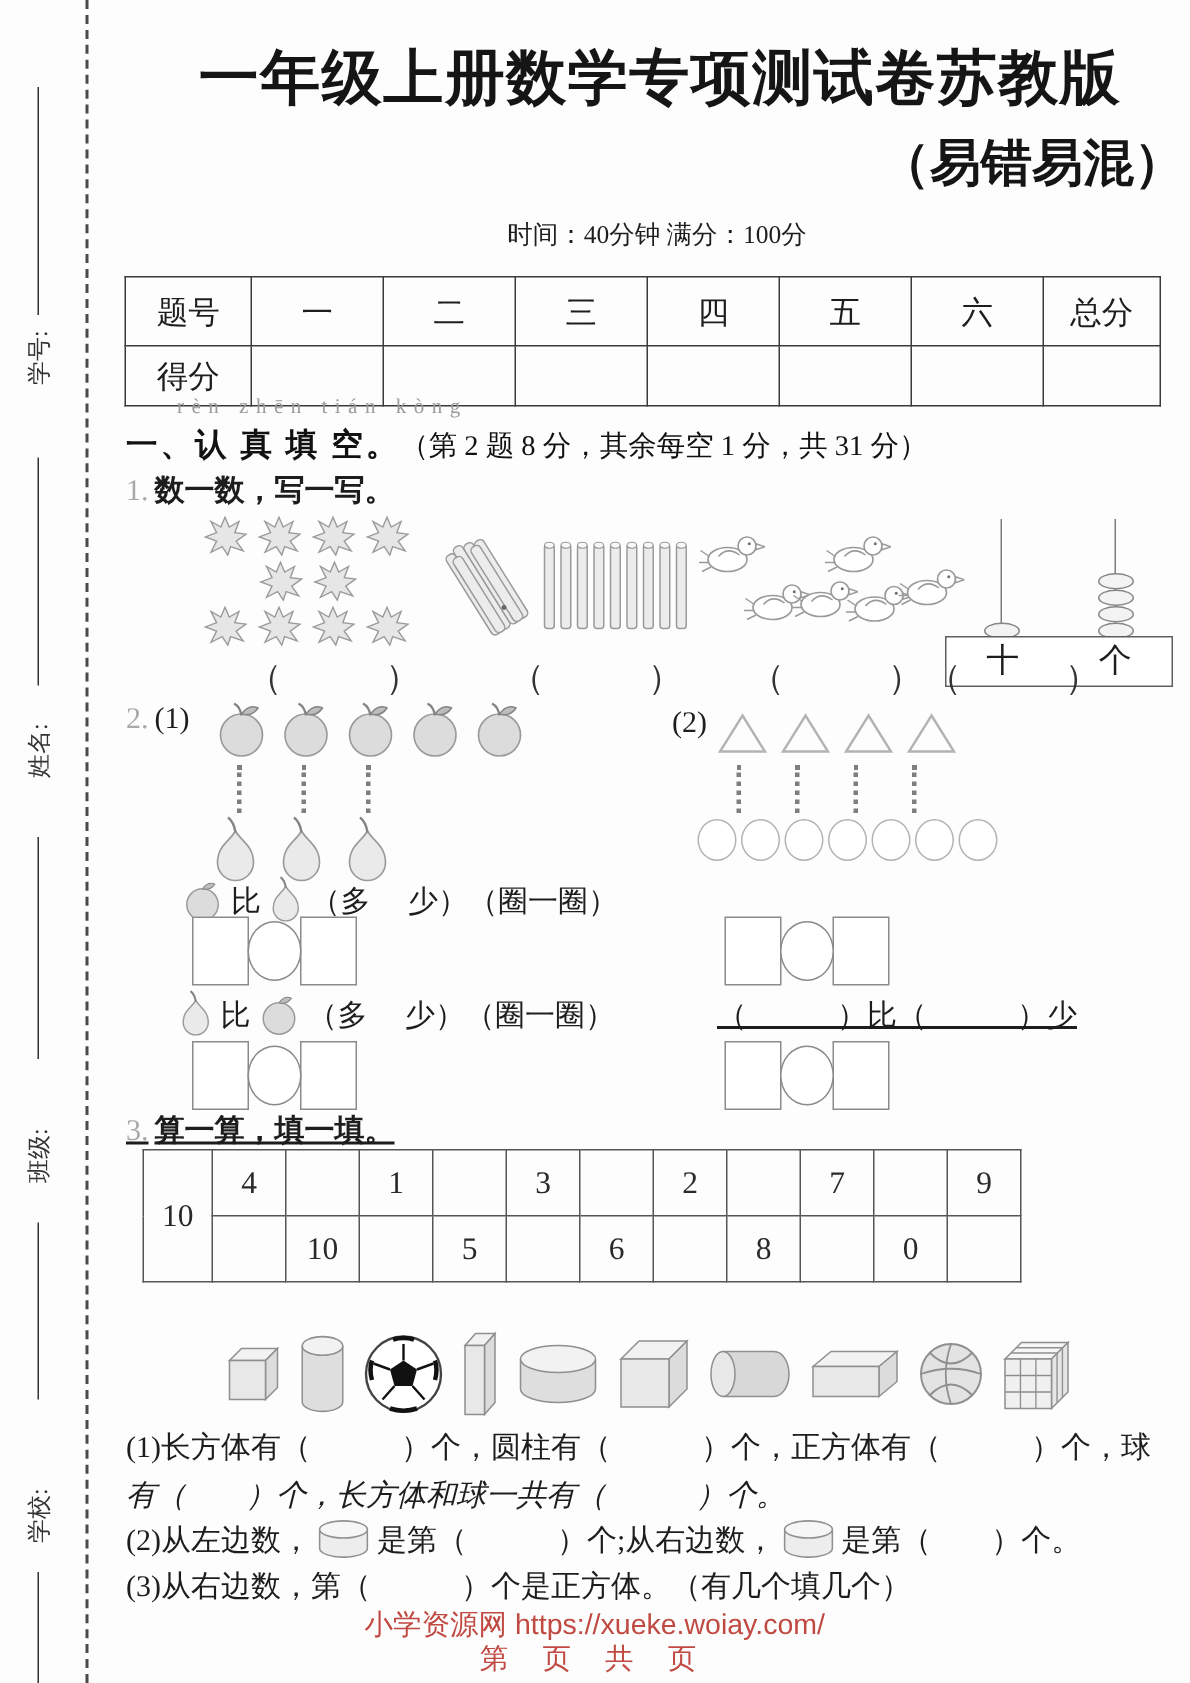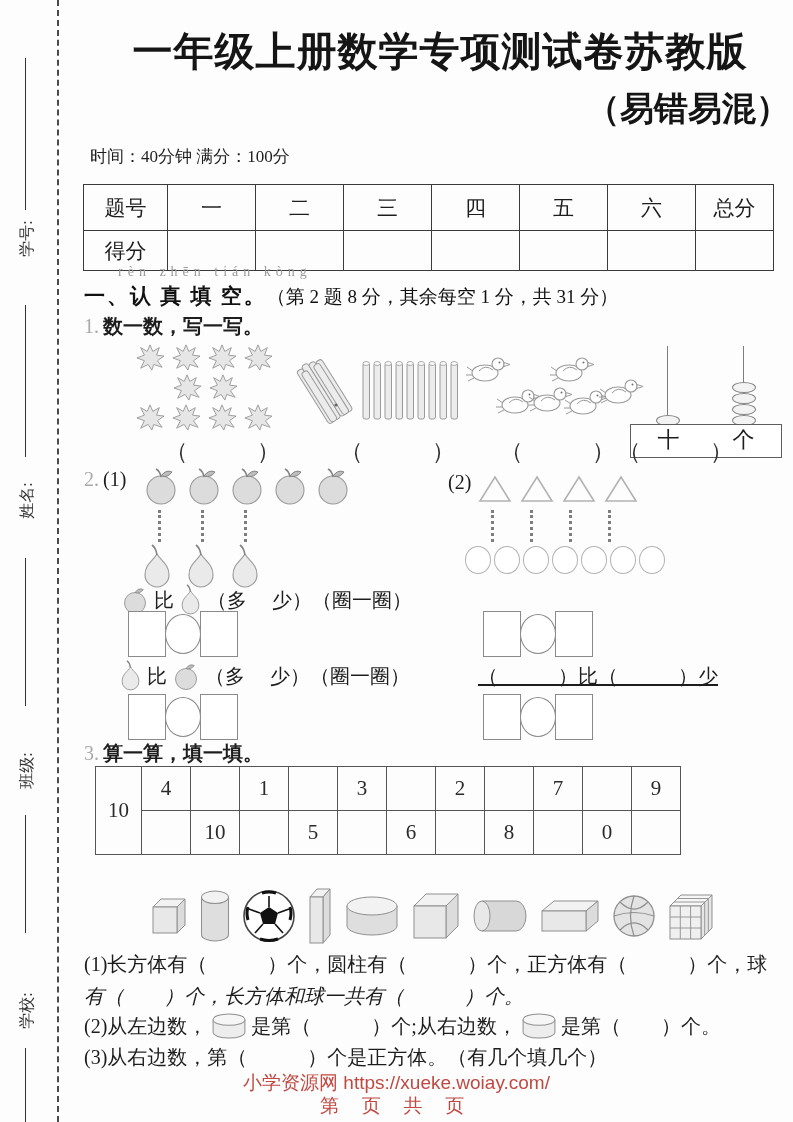--- a/index.html
+++ b/index.html
@@ -10,21 +10,21 @@
   .sidebar{position:absolute;left:0;top:0;width:57px;height:1122px;border-right:2px dashed #4a4a4a;}
   .sb-line{position:absolute;left:25px;width:0;border-left:1.5px solid #333;}
   .sb-label{position:absolute;left:-8px;width:70px;text-align:center;font-size:16px;color:#333;
             transform:rotate(-90deg);white-space:nowrap;}
 
   
   .title{position:absolute;left:90px;top:24px;width:700px;text-align:center;
          font-family:"Liberation Sans",sans-serif;font-weight:bold;font-size:40px;color:#151515;letter-spacing:1px;}
   .subtitle{position:absolute;left:90px;top:86px;width:700px;text-align:right;
          font-family:"Liberation Sans",sans-serif;font-weight:bold;font-size:34px;color:#151515;}
-  .meta{position:absolute;left:90px;top:145px;width:696px;text-align:left;font-size:17px;color:#1d1d1d;}
+  .meta{position:absolute;left:90px;top:145px;width:696px;text-align:center;font-size:17px;color:#1d1d1d;}
 
   table.score{position:absolute;left:83px;top:172px;border-collapse:collapse;table-layout:fixed;margin-top:12px;}
   table.score td{border:1.6px solid #3a3a3a;text-align:center;font-size:21px;color:#1d1d1d;padding:0;}
   table.score tr.r1 td{height:45px;}
   table.score tr.r2 td{height:39px;}
 
   
   .pinyin{position:absolute;left:118px;top:264px;font-size:14px;color:#9b9b9b;letter-spacing:5px;}
   .sec-head{position:absolute;left:84px;top:282px;font-size:21px;color:#111;}
   .sec-head .h{font-weight:bold;letter-spacing:2px;}
@@ -448,21 +448,21 @@
     <div class="cmp-box"></div>
     <div class="cmp-cir"></div>
     <div class="cmp-box"></div>
   </div>
   <div class="cmp-row" style="left:483px;top:694px;">
     <div class="cmp-box"></div>
     <div class="cmp-cir"></div>
     <div class="cmp-box"></div>
   </div>
 
-  <div class="q-label" style="left:84px;top:740px;">
+  <div class="q-label" style="left:84px;top:740px;text-decoration:underline;">
     <span class="q-num">3.</span><span class="q-text">算一算，填一填。</span>
   </div>
 
   <table class="make10">
     <colgroup>
       <col style="width:46px">
         <col style="width:49px">
         <col style="width:49px">
         <col style="width:49px">
         <col style="width:49px">

